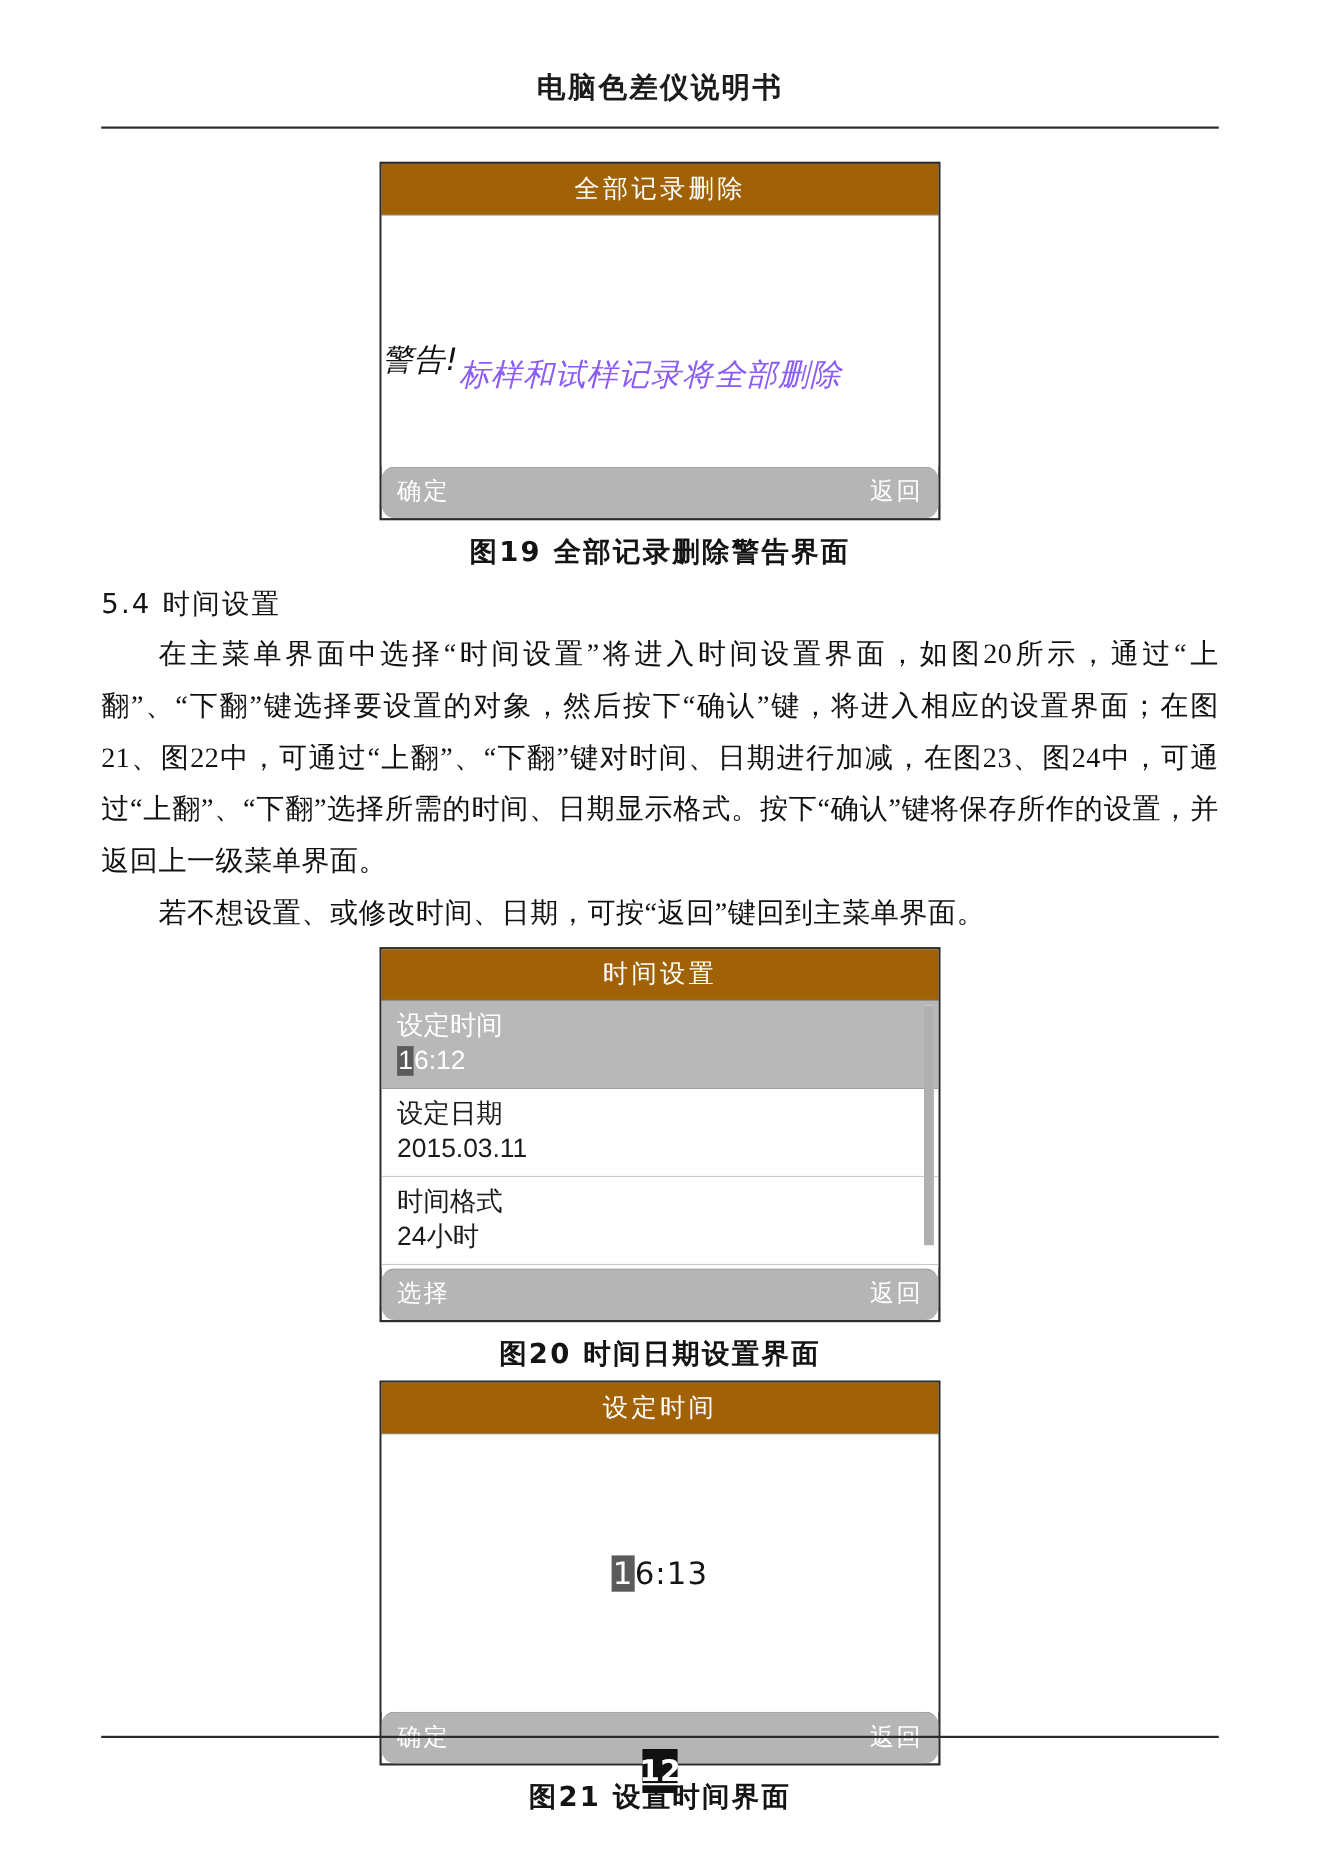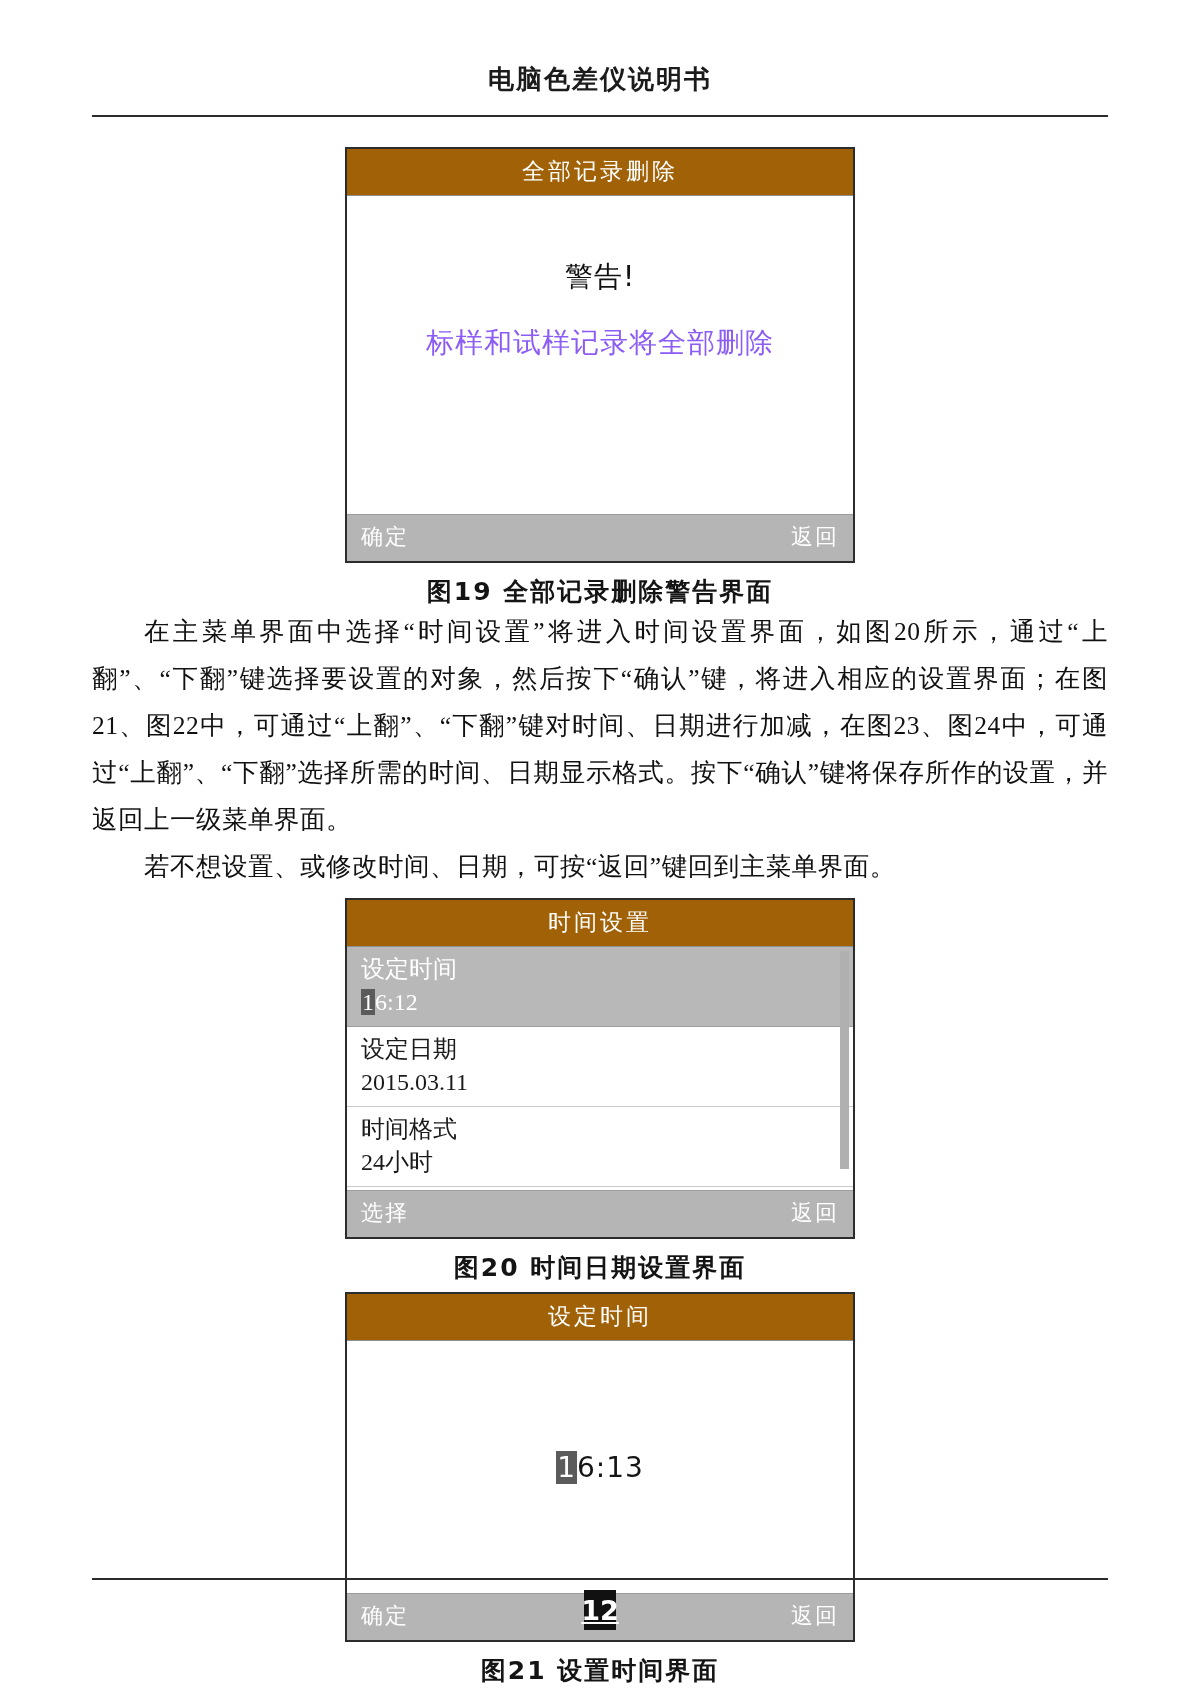--- a/index.html
+++ b/index.html
@@ -68,31 +68,32 @@
     background: #b5b5b5;
     color: #ffffff;
     font-family: "DejaVu Sans", "Liberation Sans", sans-serif;
     font-size: 22px;
     letter-spacing: 2px;
     padding: 7px 14px 9px 14px;
     display: flex;
     justify-content: space-between;
     align-items: center;
     border-top: 1px solid #9c9c9c;
+    border-radius: 12px;
   }
 
   
   .warn-body {
-    height: 318px;
+    height: 228px;
     display: flex;
-    flex-direction: column;
     align-items: center;
     justify-content: flex-start;
     padding-top: 62px;
     box-sizing: border-box;
+    font-style: italic;
   }
   .warn-line1 {
     font-family: "DejaVu Sans", "Liberation Sans", sans-serif;
     font-size: 28px;
     color: #111;
     margin-bottom: 28px;
     letter-spacing: 1px;
   }
   .warn-line2 {
     font-family: "DejaVu Sans", "Liberation Sans", sans-serif;
@@ -152,21 +153,21 @@
   .row-label {
     font-family: "DejaVu Sans", "Liberation Sans", sans-serif;
     font-size: 24px;
     color: #1a1a1a;
     line-height: 32px;
   }
   .list-row.selected .row-label {
     color: #ffffff;
   }
   .row-value {
-    font-family: Liberation Serif, serif;
+    font-family: Liberation Sans, sans-serif;
     font-size: 24px;
     color: #1a1a1a;
     line-height: 34px;
   }
   .list-row.selected .row-value {
     color: #ffffff;
   }
   .cursor-digit {
     background: #5b5b5b;
     color: #ffffff;
@@ -254,20 +255,21 @@
         <div class="warn-line2">标样和试样记录将全部删除</div>
       </div>
       <div class="device-footer">
         <span>确定</span>
         <span>返回</span>
       </div>
     </div>
     <div class="caption">图19 全部记录删除警告界面</div>
   </div>
 
+  <div class="section-heading">5.4 时间设置</div>
   <p class="para indent">在主菜单界面中选择“时间设置”将进入时间设置界面，如图20所示，通过“上翻”、“下翻”键选择要设置的对象，然后按下“确认”键，将进入相应的设置界面；在图21、图22中，可通过“上翻”、“下翻”键对时间、日期进行加减，在图23、图24中，可通过“上翻”、“下翻”选择所需的时间、日期显示格式。按下“确认”键将保存所作的设置，并返回上一级菜单界面。</p>
   <p class="para indent">若不想设置、或修改时间、日期，可按“返回”键回到主菜单界面。</p>
 
   <div style="margin-top:8px;">
     <div class="device">
       <div class="device-titlebar">时间设置</div>
       <div class="device-body list-body">
 
         <div class="list-row selected">
           <div class="row-label">设定时间</div>

